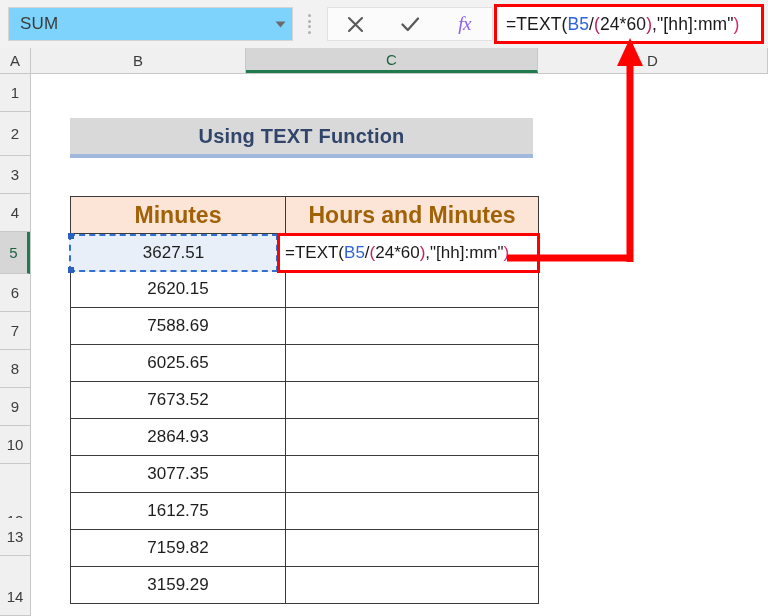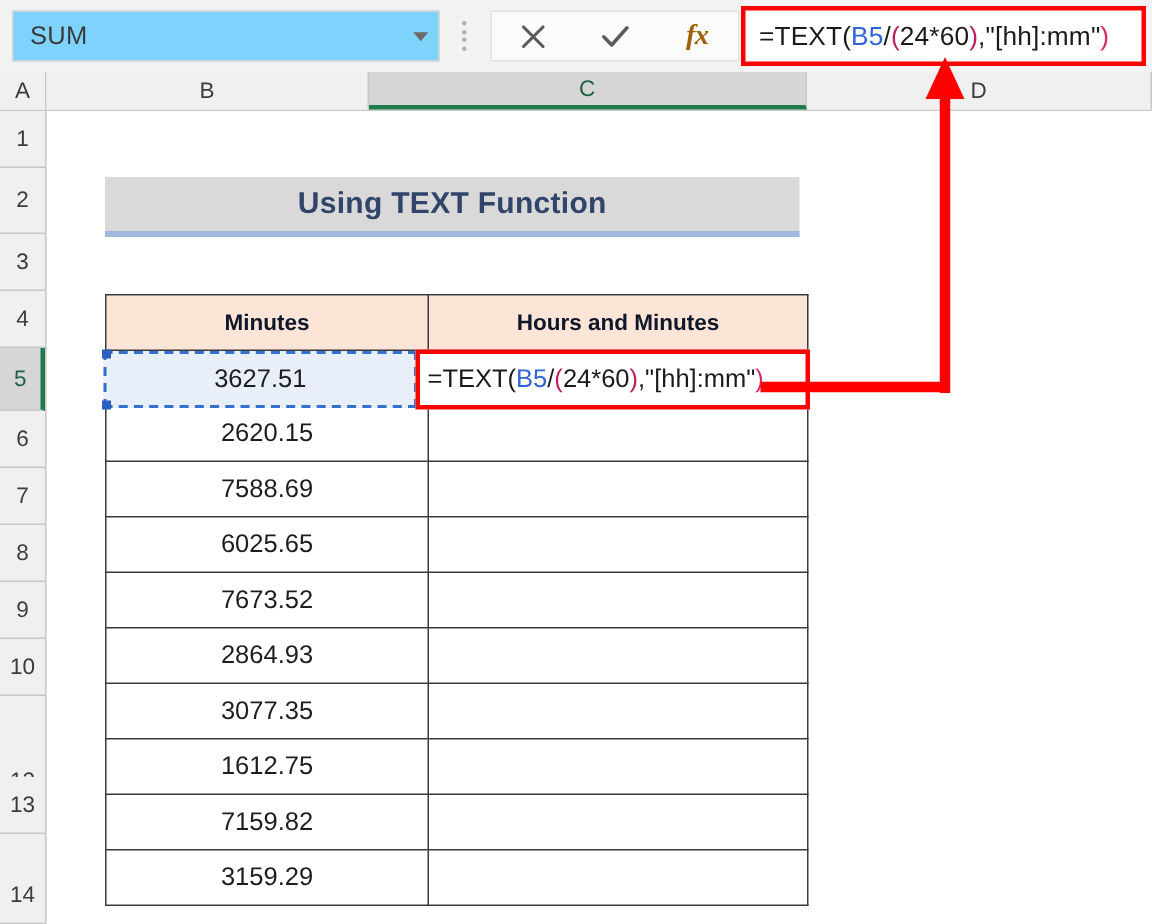--- a/index.html
+++ b/index.html
@@ -42,23 +42,22 @@
     position:absolute;left:327px;top:7px;width:166px;height:34px;
     background:#fbfbfb;border:1px solid #e2e2e2;box-sizing:border-box;
     display:flex;align-items:center;
   }
   .fxbtn{
     flex:1;height:100%;display:flex;align-items:center;justify-content:center;
     color:#5a5a5a;
   }
   .fxbtn svg{display:block;}
   #fx-italic{
-    font-style:italic;font-family:"Liberation Serif", serif;font-size:19px;color:#a16207;
+    font-style:italic;font-family:"Liberation Serif", serif;font-size:19px;color:#8b5cf6;
     letter-spacing:-0.5px;
-    font-weight:bold;
   }
 
   
   #formula-input-wrap{
     position:absolute;left:494px;top:4px;width:270px;height:40px;
     border:3px solid #ff0000;box-sizing:border-box;background:#ffffff;
   }
   #formula-input{
     position:absolute;left:0;top:0;right:0;bottom:0;
     display:flex;align-items:center;
@@ -141,21 +140,21 @@
     table-layout:fixed;
   }
   #tbl th,#tbl td{
     border:1px solid #3a3a3a;
     height:37px;
     box-sizing:border-box;
     padding:0;
   }
   #tbl th{
     background:#fce4d6;
-    font-size:15px;font-weight:bold;color:#0f172a;
+    font-size:23px;font-weight:bold;color:#a16207;
     text-align:center;
   }
   #tbl td.num{
     text-align:center;
     font-size:17px;color:#1d1d1d;
     background:#ffffff;
   }
   #tbl td.blank{background:#ffffff;}
   .col-b{width:215px;}
   .col-c{width:253px;}

